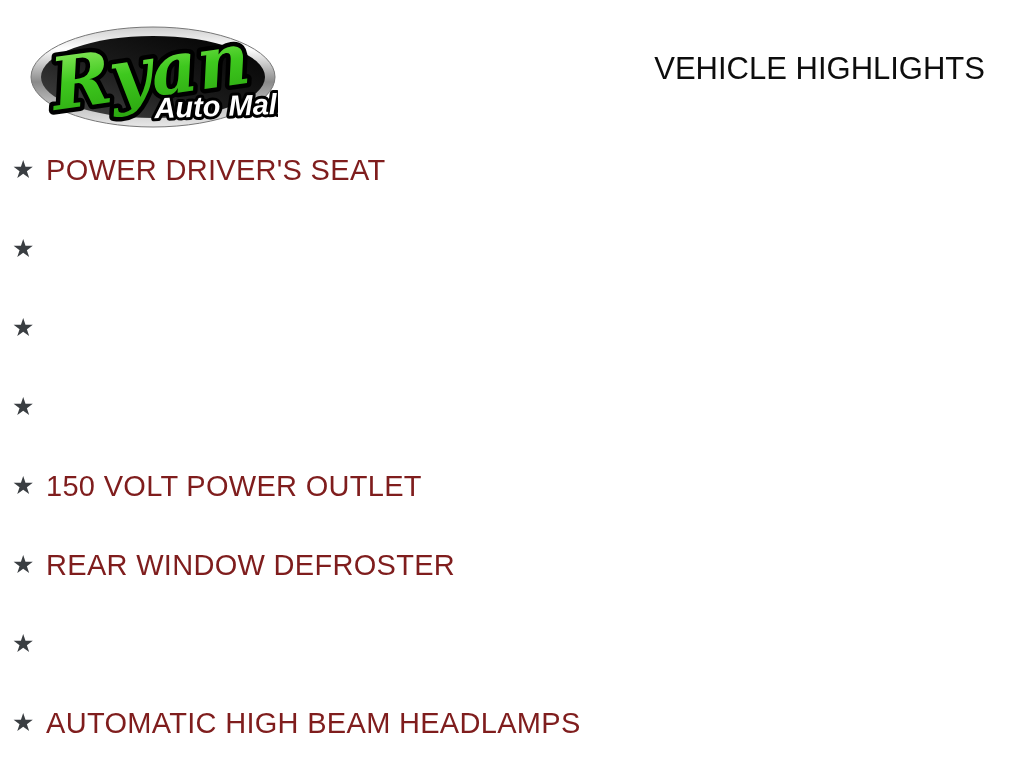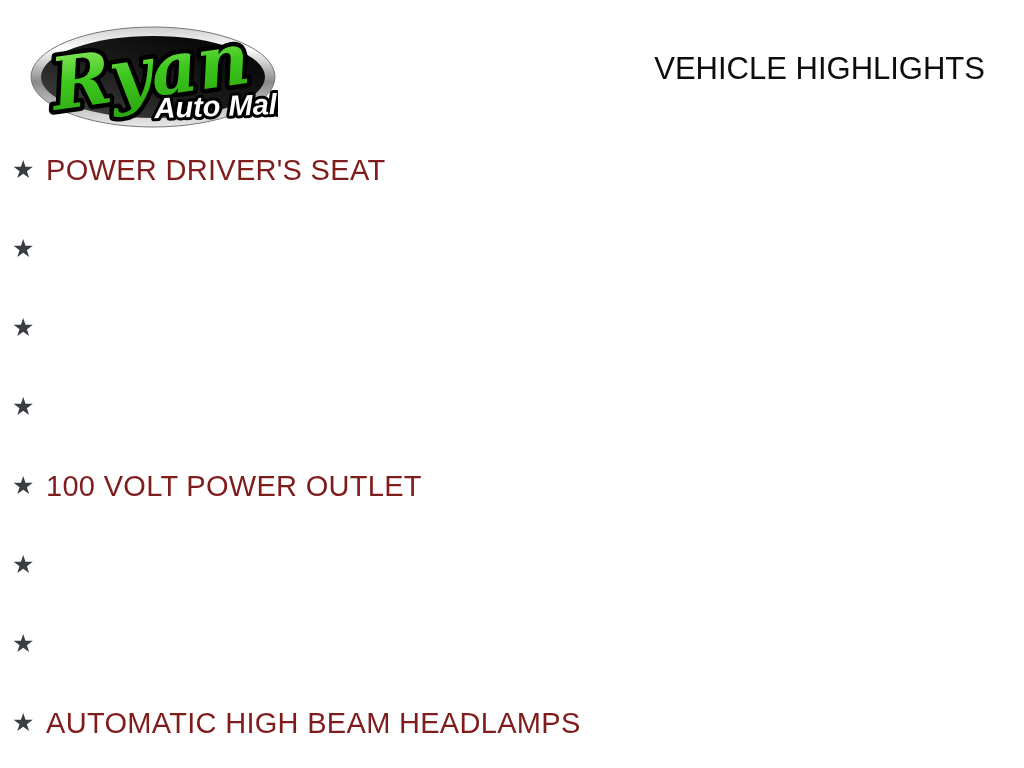--- a/index.html
+++ b/index.html
@@ -113,25 +113,26 @@
   <li class="hl-item">
     <span class="hl-star">★</span>
   </li>
 
   <li class="hl-item">
     <span class="hl-star">★</span>
   </li>
 
   <li class="hl-item">
     <span class="hl-star">★</span>
-    <span class="hl-text">100 VOLT POWER OUTLET</span>
+    <span class="hl-text">150 VOLT POWER OUTLET</span>
   </li>
 
   <li class="hl-item">
     <span class="hl-star">★</span>
+    <span class="hl-text">REAR WINDOW DEFROSTER</span>
   </li>
 
   <li class="hl-item">
     <span class="hl-star">★</span>
   </li>
 
   <li class="hl-item">
     <span class="hl-star">★</span>
     <span class="hl-text">AUTOMATIC HIGH BEAM HEADLAMPS</span>
   </li>

